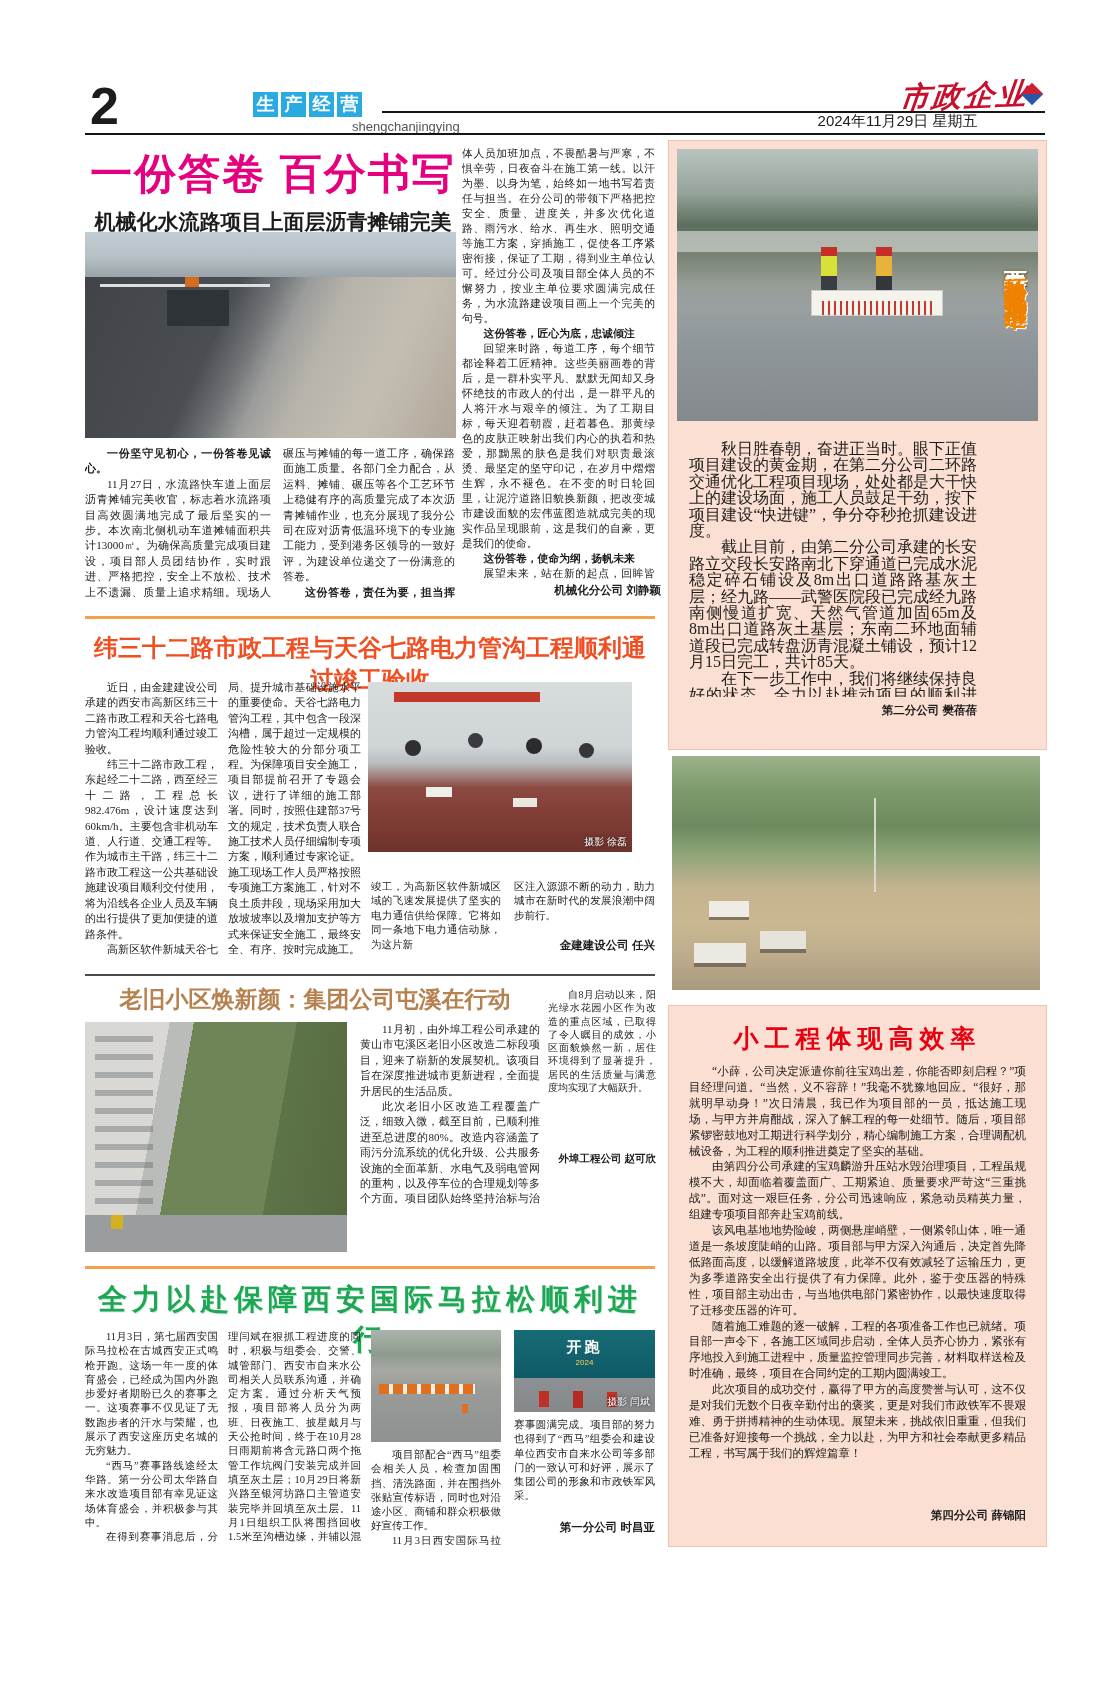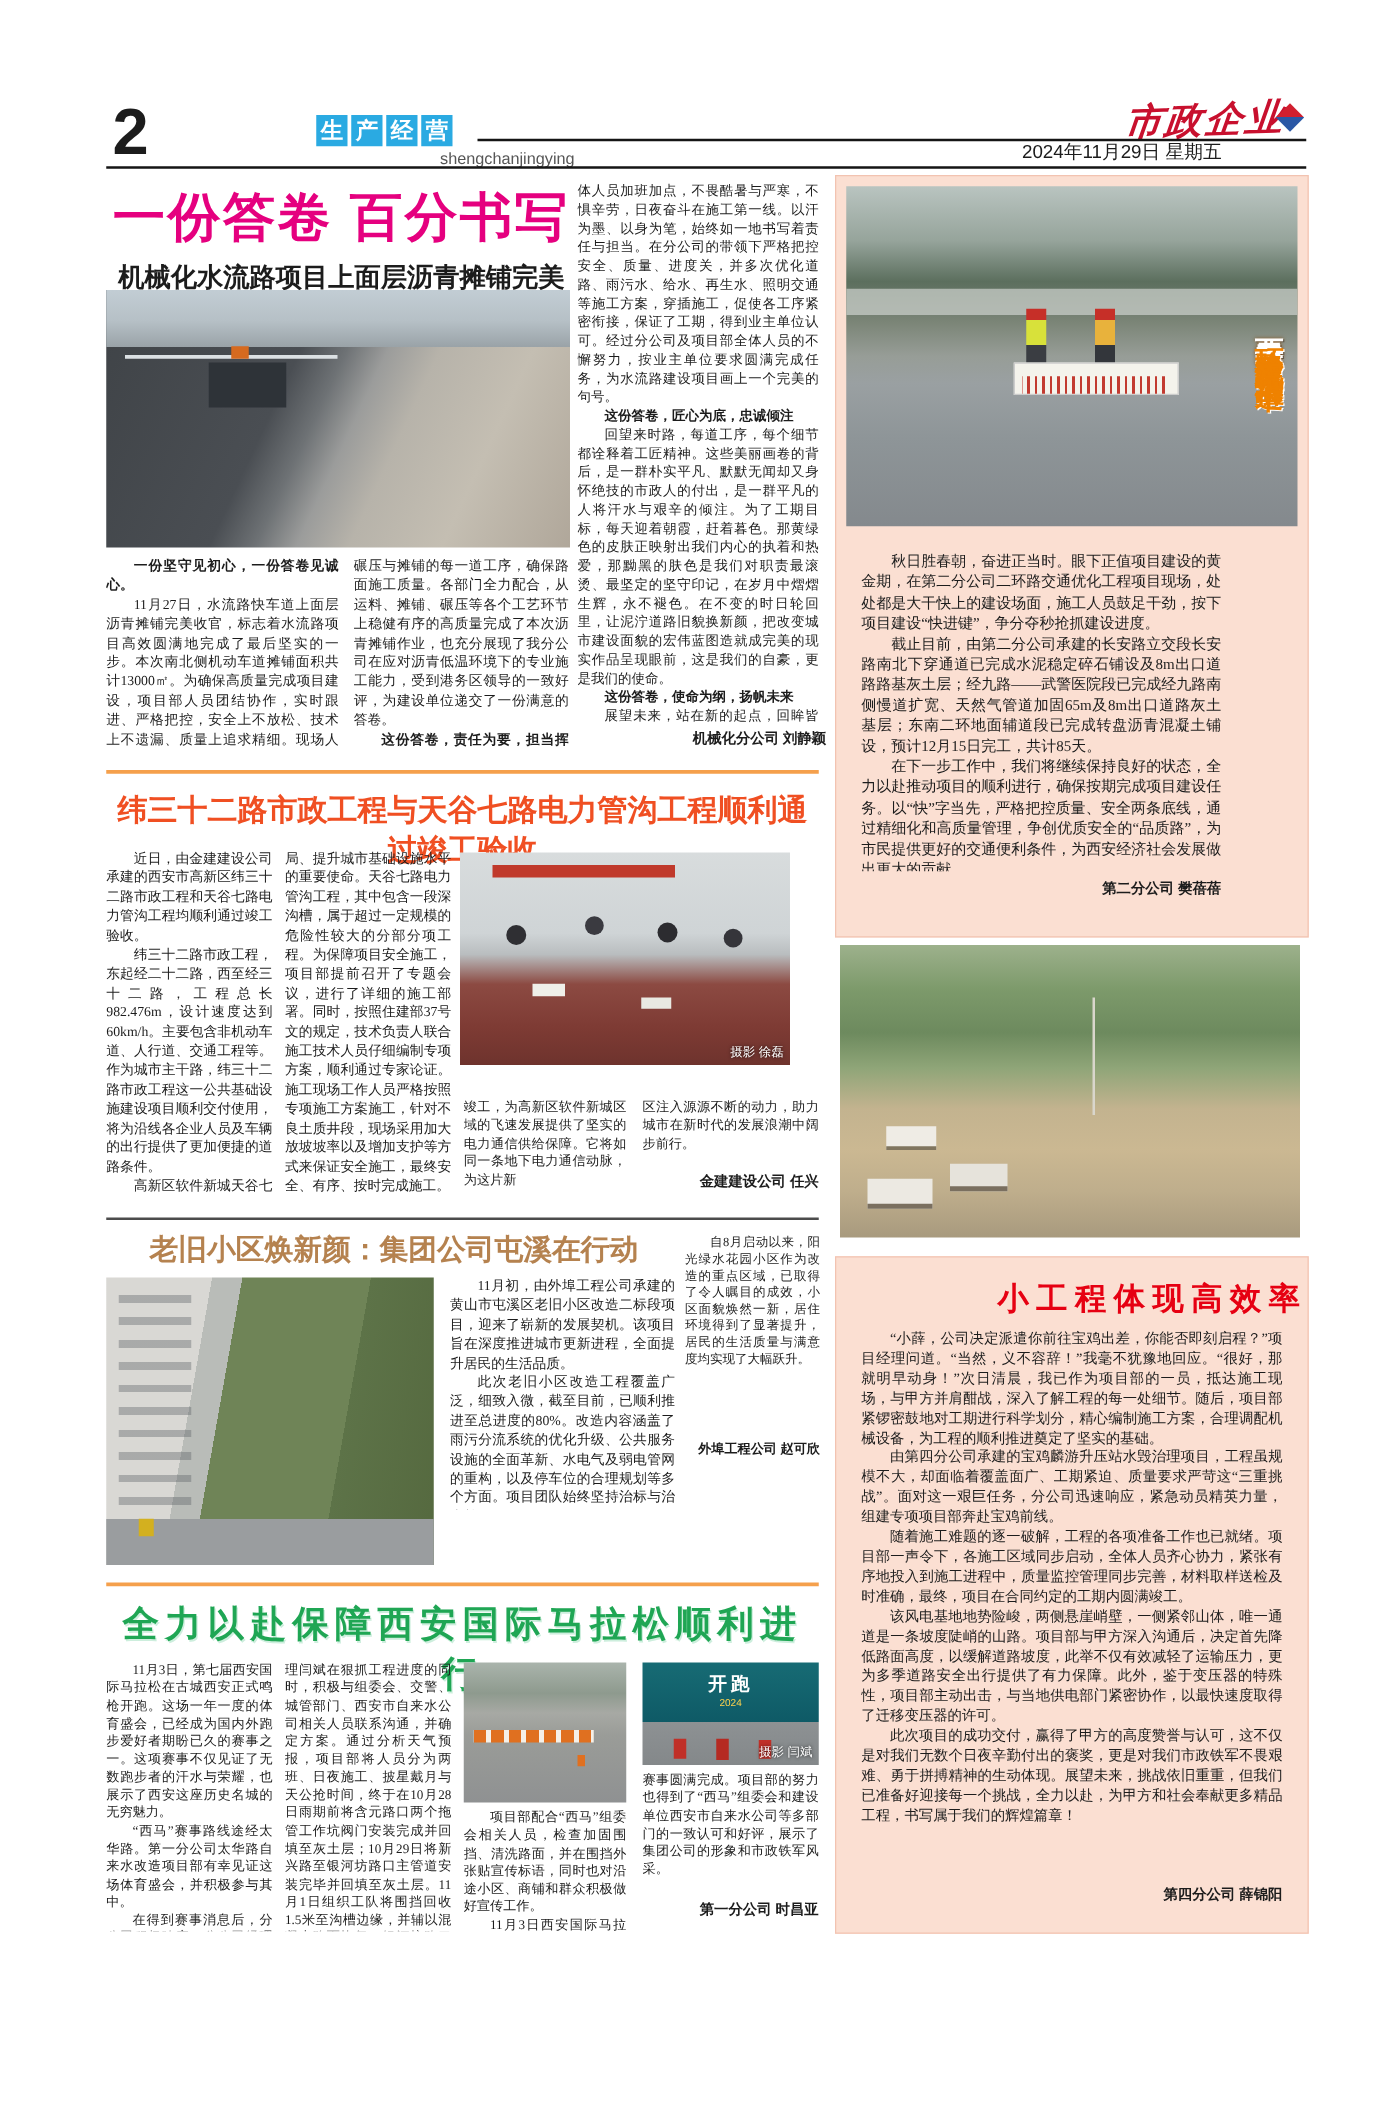--- a/index.html
+++ b/index.html
@@ -42,33 +42,33 @@
             color:#e5007f;letter-spacing:2px;}
   .a1-sub{position:absolute;left:85px;top:208px;width:376px;text-align:center;
           font-family:"Liberation Sans",sans-serif;font-weight:bold;font-size:21px;}
   .a2-title{position:absolute;left:85px;top:632px;width:570px;text-align:center;
             font-family:"Liberation Sans",sans-serif;font-weight:bold;font-size:24px;color:#f04f22;}
   .a3-title{position:absolute;left:85px;top:984px;width:460px;text-align:center;
             font-family:"Liberation Sans",sans-serif;font-weight:bold;font-size:23px;color:#b5824f;}
   .a4-title{position:absolute;left:85px;top:1280px;width:570px;text-align:center;
             font-family:"Liberation Serif",serif;font-weight:bold;font-size:29px;color:#1fa654;
             letter-spacing:5px;text-shadow:1px 1px 0 #cdeedd;}
-  .s2-title{position:absolute;left:0;top:16px;width:100%;text-align:right;
+  .s2-title{position:absolute;left:0;top:16px;width:100%;text-align:center;
             font-family:"Liberation Sans",sans-serif;font-weight:bold;font-size:25px;
             color:#e60012;letter-spacing:6px;}
 
   
   .panel{position:absolute;background:#fbdfd2;border:1px solid #f2c3b1;}
   .vtitle{position:absolute;left:993px;top:252px;height:500px;width:46px;
           writing-mode:vertical-rl;text-orientation:upright;
           font-family:"Liberation Sans",sans-serif;font-weight:bold;font-size:23px;
           letter-spacing:2px;line-height:46px;}
   .vtitle .vwhite{color:#fff;text-shadow:0 0 3px rgba(140,80,20,.95),1px 1px 0 rgba(0,0,0,.4);}
   .vtitle .vorange{color:#ef8200;text-shadow:1px 1px 0 #fff;}
-  .s-body{position:absolute;text-align:justify;overflow:hidden;font-size:12px;line-height:16.4px;}
+  .s-body{position:absolute;text-align:justify;overflow:hidden;font-size:16px;line-height:16.4px;}
   .s-body p{margin:0;text-indent:2em;}
 
   
   .ph-chip{position:absolute;}
 </style>
 </head>
 <body>
 
 <div class="page">
 
@@ -233,20 +233,20 @@
     <span class="ph-chip" style="left:24%;bottom:16%;width:46px;height:18px;background:#e6e3db;border-bottom:4px solid #7a6f5f;"></span>
     <span class="ph-chip" style="left:10%;bottom:30%;width:40px;height:16px;background:#efece5;border-bottom:3px solid #80755f;"></span>
     <span class="ph-chip" style="left:55%;top:18%;width:2px;height:40%;background:#d9d6cc;"></span>
   </div>
 
   <div class="panel" style="left:668px;top:1005px;width:377px;height:540px;">
     <div class="s2-title">小工程体现高效率</div>
     <div class="s-body" style="left:20px;top:58px;width:337px;height:436px;font-size:11.5px;line-height:15.9px;">
       <p>“小薛，公司决定派遣你前往宝鸡出差，你能否即刻启程？”项目经理问道。“当然，义不容辞！”我毫不犹豫地回应。“很好，那就明早动身！”次日清晨，我已作为项目部的一员，抵达施工现场，与甲方并肩酣战，深入了解工程的每一处细节。随后，项目部紧锣密鼓地对工期进行科学划分，精心编制施工方案，合理调配机械设备，为工程的顺利推进奠定了坚实的基础。</p>
       <p>由第四分公司承建的宝鸡麟游升压站水毁治理项目，工程虽规模不大，却面临着覆盖面广、工期紧迫、质量要求严苛这“三重挑战”。面对这一艰巨任务，分公司迅速响应，紧急动员精英力量，组建专项项目部奔赴宝鸡前线。</p>
+      <p>该风电基地地势险峻，两侧悬崖峭壁，一侧紧邻山体，唯一通道是一条坡度陡峭的山路。项目部与甲方深入沟通后，决定首先降低路面高度，以缓解道路坡度，此举不仅有效减轻了运输压力，更为多季道路安全出行提供了有力保障。此外，鉴于变压器的特殊性，项目部主动出击，与当地供电部门紧密协作，以最快速度取得了迁移变压器的许可。</p>
       <p>随着施工难题的逐一破解，工程的各项准备工作也已就绪。项目部一声令下，各施工区域同步启动，全体人员齐心协力，紧张有序地投入到施工进程中，质量监控管理同步完善，材料取样送检及时准确，最终，项目在合同约定的工期内圆满竣工。</p>
-      <p>该风电基地地势险峻，两侧悬崖峭壁，一侧紧邻山体，唯一通道是一条坡度陡峭的山路。项目部与甲方深入沟通后，决定首先降低路面高度，以缓解道路坡度，此举不仅有效减轻了运输压力，更为多季道路安全出行提供了有力保障。此外，鉴于变压器的特殊性，项目部主动出击，与当地供电部门紧密协作，以最快速度取得了迁移变压器的许可。</p>
       <p>此次项目的成功交付，赢得了甲方的高度赞誉与认可，这不仅是对我们无数个日夜辛勤付出的褒奖，更是对我们市政铁军不畏艰难、勇于拼搏精神的生动体现。展望未来，挑战依旧重重，但我们已准备好迎接每一个挑战，全力以赴，为甲方和社会奉献更多精品工程，书写属于我们的辉煌篇章！</p>
     </div>
     <div class="sig" style="left:20px;top:502px;width:337px;">第四分公司 薛锦阳</div>
   </div>
 
 </div>
 
 </body></html>

